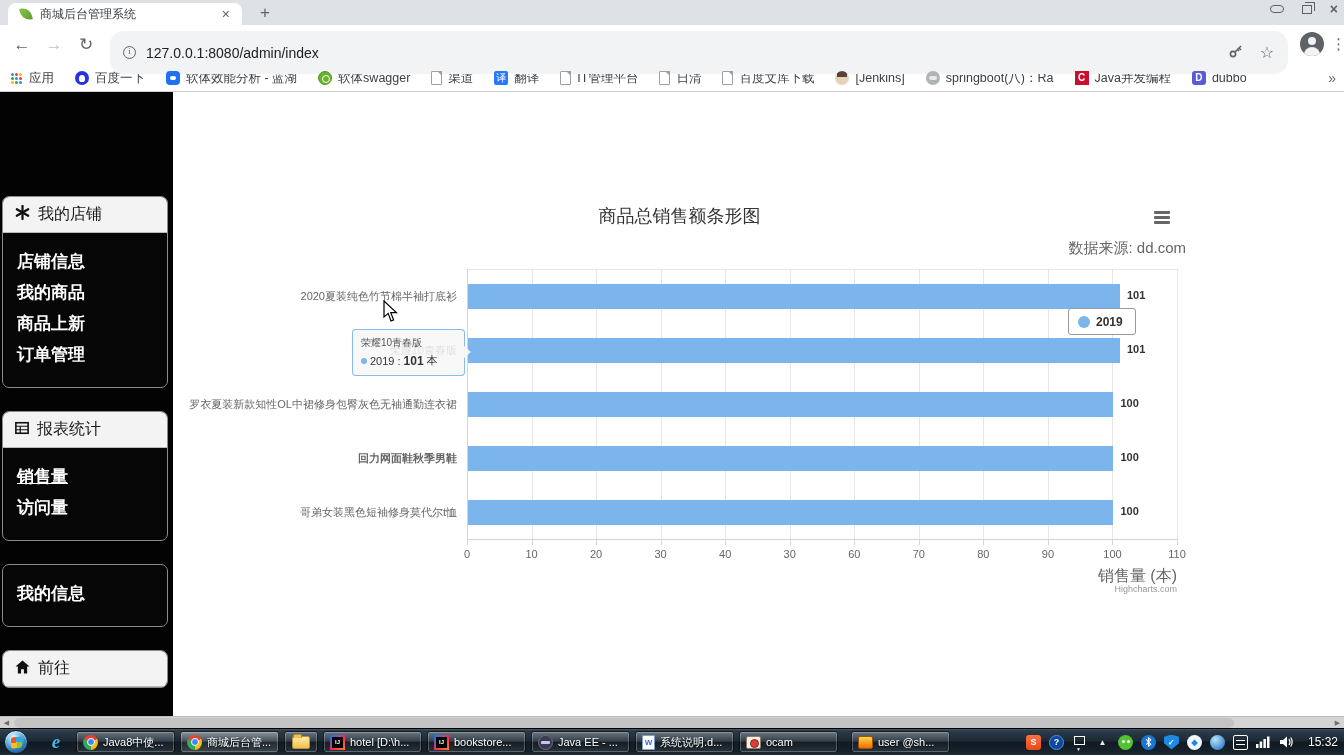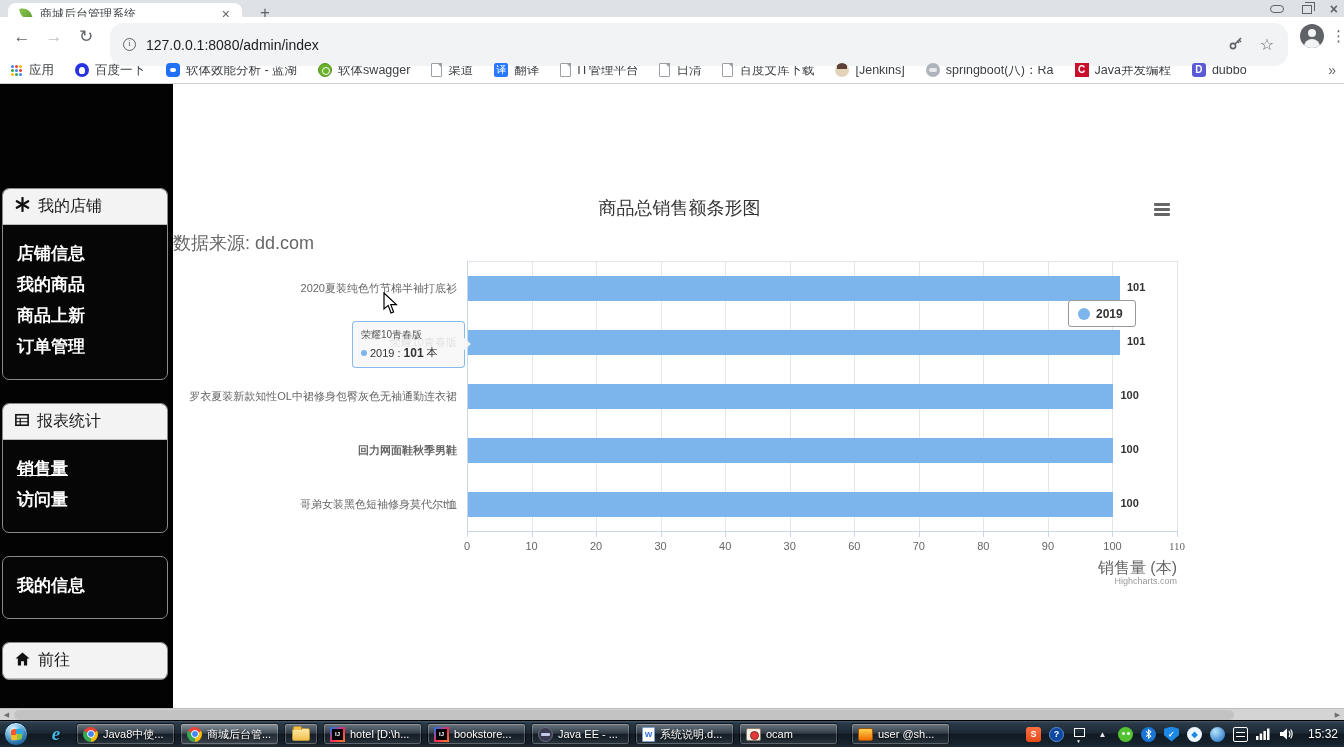--- a/index.html
+++ b/index.html
@@ -1,20 +1,20 @@
 <!DOCTYPE html>
 <html><head>
 <meta charset="utf-8">
 <style>
   * { box-sizing: border-box; margin: 0; padding: 0; }
   html,body { width:1344px; height:756px; overflow:hidden;
     font-family:"Liberation Sans", sans-serif; background:#fff; }
 
   
-  .tabstrip { position:relative; height:17px; background:#dee1e6; }
+  .tabstrip { position:relative; height:25px; background:#dee1e6; }
   .tab { position:absolute; left:8px; top:3px; width:234px; height:22px;
     background:#fff; border-radius:8px 8px 0 0; display:flex; align-items:center; padding:0 8px; }
   .favicon-leaf { width:12px; height:12px; background:linear-gradient(135deg,#8bc34a,#5b9e32);
     border-radius:0 10px; transform:rotate(-8deg); margin:0 8px 0 4px; flex:none; }
   .tab-title { font-size:12px; color:#3c4043; flex:1; white-space:nowrap; overflow:hidden; }
   .tab-close { color:#5f6368; font-size:14px; line-height:1; padding:1px 4px; cursor:default; }
   .new-tab { position:absolute; left:252px; top:3px; width:26px; height:20px; color:#5f6368;
     font-size:17px; text-align:center; line-height:19px; }
   .win-controls { position:absolute; right:6px; top:3px; display:flex; gap:18px; align-items:center; }
   .wc-min { width:14px; height:8px; border:1.5px solid #5f6368; border-radius:4px; }
@@ -89,21 +89,21 @@
     background:#060606; }
   .panel-head { background:#f3f3f3; color:#1a1a1a; font-size:16px; padding:7px 12px;
     display:flex; align-items:center; gap:8px; border-bottom:1px solid #bbb; }
   .panel-body { padding:13px 14px 17px; }
   .side-item { color:#fff; font-size:17px; font-weight:bold; line-height:31px; cursor:default; }
   .side-item.underline { text-decoration:underline; }
 
   .main { position:absolute; left:173px; top:0; right:0; height:100%; background:#fff; }
   .chart { position:absolute; left:0; top:0; width:1013px; height:520px; }
   .c-title { position:absolute; top:112px; width:100%; text-align:center; font-size:18px; color:#333; }
-  .c-sub { position:absolute; top:147px; width:100%; text-align:left; font-size:18px; color:#666; }
+  .c-sub { position:absolute; top:147px; width:100%; text-align:right; font-size:15px; color:#666; }
   .burger { position:absolute; right:11px; top:117px; width:24px; height:20px; padding:2px 3px; }
   .burger span { display:block; width:16px; height:3px; background:#666; margin:0 0 2px; border-radius:1px; }
   .grid-line { position:absolute; width:1px; background:#e6e6e6; }
   .tick-mark { position:absolute; width:1px; height:6px; background:#ccd6eb; }
   .plot-top,.axis-bottom { position:absolute; height:1px; }
   .plot-top { background:#e6e6e6; } .axis-bottom { background:#ccd6eb; }
   .cat-axis { position:absolute; width:1px; background:#ccd6eb; }
   .bar { position:absolute; background:#7cb5ec; }
   .val-label { position:absolute; font-size:11px; font-weight:bold; color:#333; }
   .cat-label { position:absolute; width:282px; text-align:right; font-size:11px; color:#666; }
@@ -399,21 +399,21 @@
         <div class="tick-mark" style="left: 810.364px; top: 447px;"></div>
         <div class="x-tick" style="left: 790.364px; top: 456px;">80</div>
         <div class="grid-line" style="left: 874.909px; top: 177px; height: 270px;"></div>
         <div class="tick-mark" style="left: 874.909px; top: 447px;"></div>
         <div class="x-tick" style="left: 854.909px; top: 456px;">90</div>
         <div class="grid-line" style="left: 939.455px; top: 177px; height: 270px;"></div>
         <div class="tick-mark" style="left: 939.455px; top: 447px;"></div>
         <div class="x-tick" style="left: 919.455px; top: 456px;">100</div>
         <div class="grid-line" style="left: 1004px; top: 177px; height: 270px;"></div>
         <div class="tick-mark" style="left: 1004px; top: 447px;"></div>
-        <div class="x-tick" style="left: 984px; top: 456px; font-family: Liberation Serif, serif;">110</div>
+        <div class="x-tick" style="left: 984px; top: 456px;">110</div>
         <div class="plot-top" style="left: 294px; top: 177px; width: 710px;"></div>
         <div class="axis-bottom" style="left: 294px; top: 447px; width: 710px;"></div>
         <div class="cat-axis" style="left: 294px; top: 177px; height: 270px;"></div>
         <div class="bar" style="left: 295px; top: 191.5px; width: 651.909px; height: 25px; background: rgb(124, 181, 236);"></div>
         <div class="val-label" style="left: 953.909px; top: 197px;">101</div>
         <div class="cat-label" style="left: 2px; top: 197px;">2020夏装纯色竹节棉半袖打底衫</div>
         <div class="bar" style="left: 295px; top: 245.5px; width: 651.909px; height: 25px; background: rgb(124, 181, 236);"></div>
         <div class="val-label" style="left: 953.909px; top: 251px;">101</div>
         <div class="cat-label" style="left: 2px; top: 251px;">荣耀10青春版</div>
         <div class="bar" style="left: 295px; top: 299.5px; width: 645.455px; height: 25px; background: rgb(124, 181, 236);"></div>

